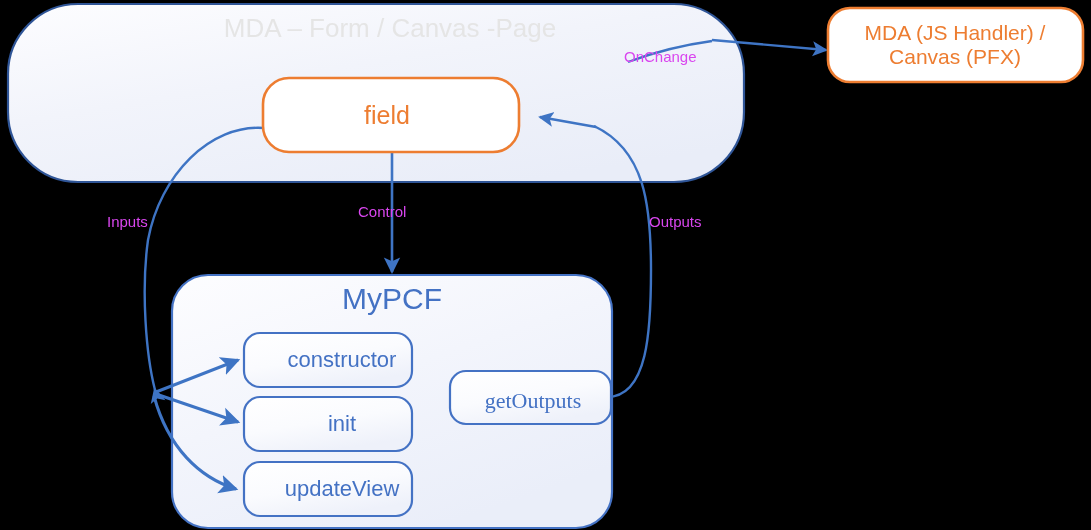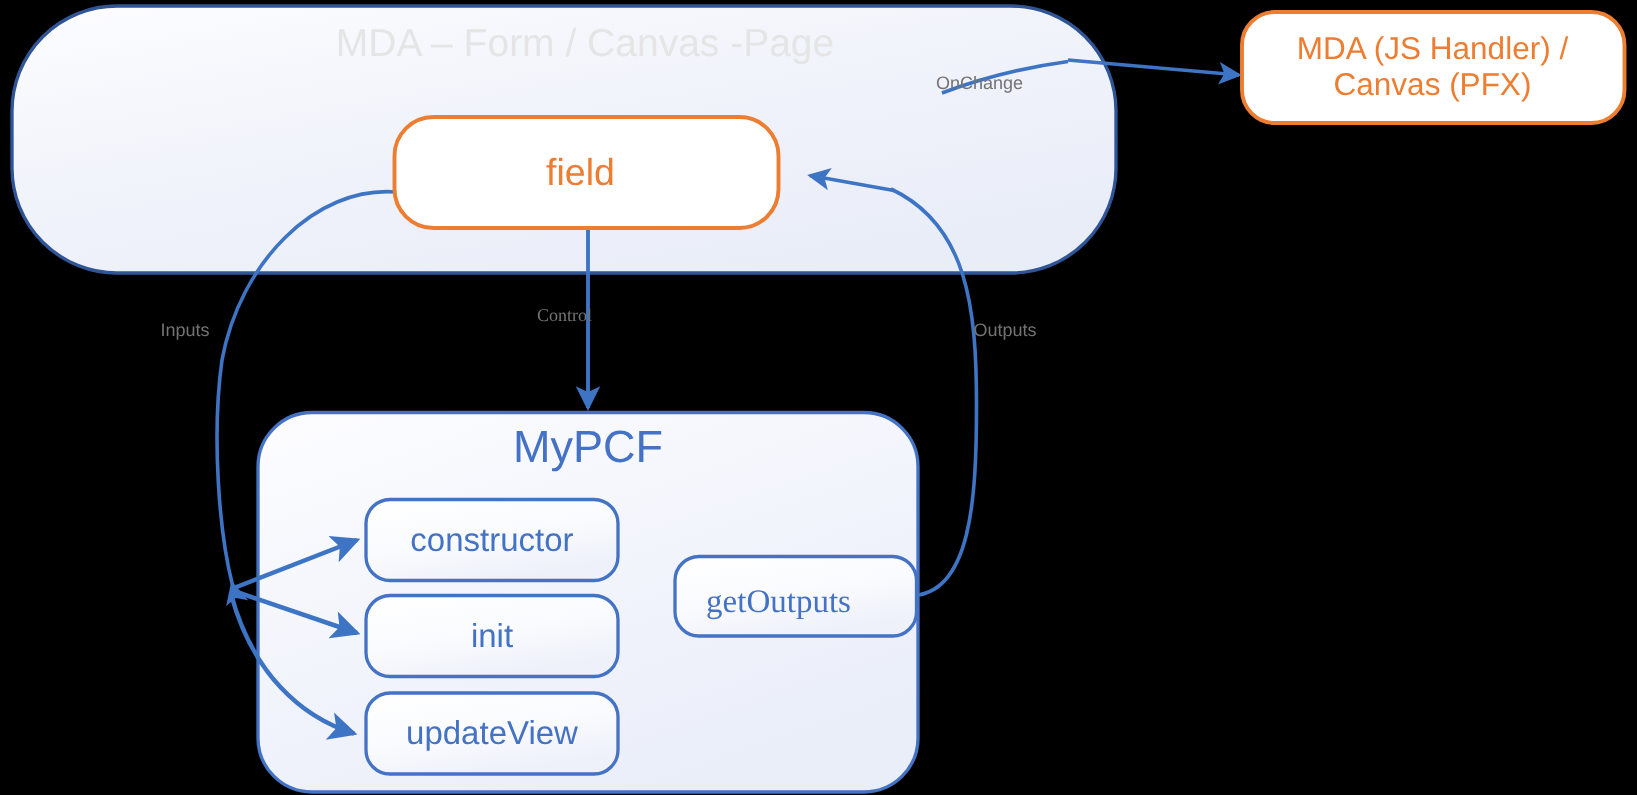--- a/index.html
+++ b/index.html
@@ -68,35 +68,36 @@
     top: 283px;
     width: 424px;
     height: 32px;
     font-size: 30px;
     color: #4472C4;
   }
   .method-label {
     font-size: 22px;
     color: #4472C4;
     height: 54px;
+    margin-left: 14px;
   }
   #constructor-label { left: 246px; top: 333px; width: 164px; }
   #init-label        { left: 246px; top: 397px; width: 164px; }
   #updateview-label  { left: 246px; top: 462px; width: 164px; }
   #getoutputs-label  { left: 452px; top: 374px; width: 134px; font-family: Liberation Serif, serif; }
 
   .edge-label {
     position: absolute;
-    font-size: 12px;
-    color: #737373;
+    font-size: 15px;
+    color: #d946ef;
     pointer-events: none;
     white-space: nowrap;
   }
   #label-inputs   { left: 107px; top: 213px; }
-  #label-control  { left: 358px; top: 203px; font-family: Liberation Serif, serif; }
+  #label-control  { left: 358px; top: 203px; }
   #label-outputs  { left: 612px; top: 213px; margin-left: 37px; }
   #label-onchange { left: 624px; top: 48px; }
 </style>
 </head>
 <body>
 
 <div id="canvas">
 
   <svg id="vector-layer" viewBox="0 0 1091 530">
     <defs>

